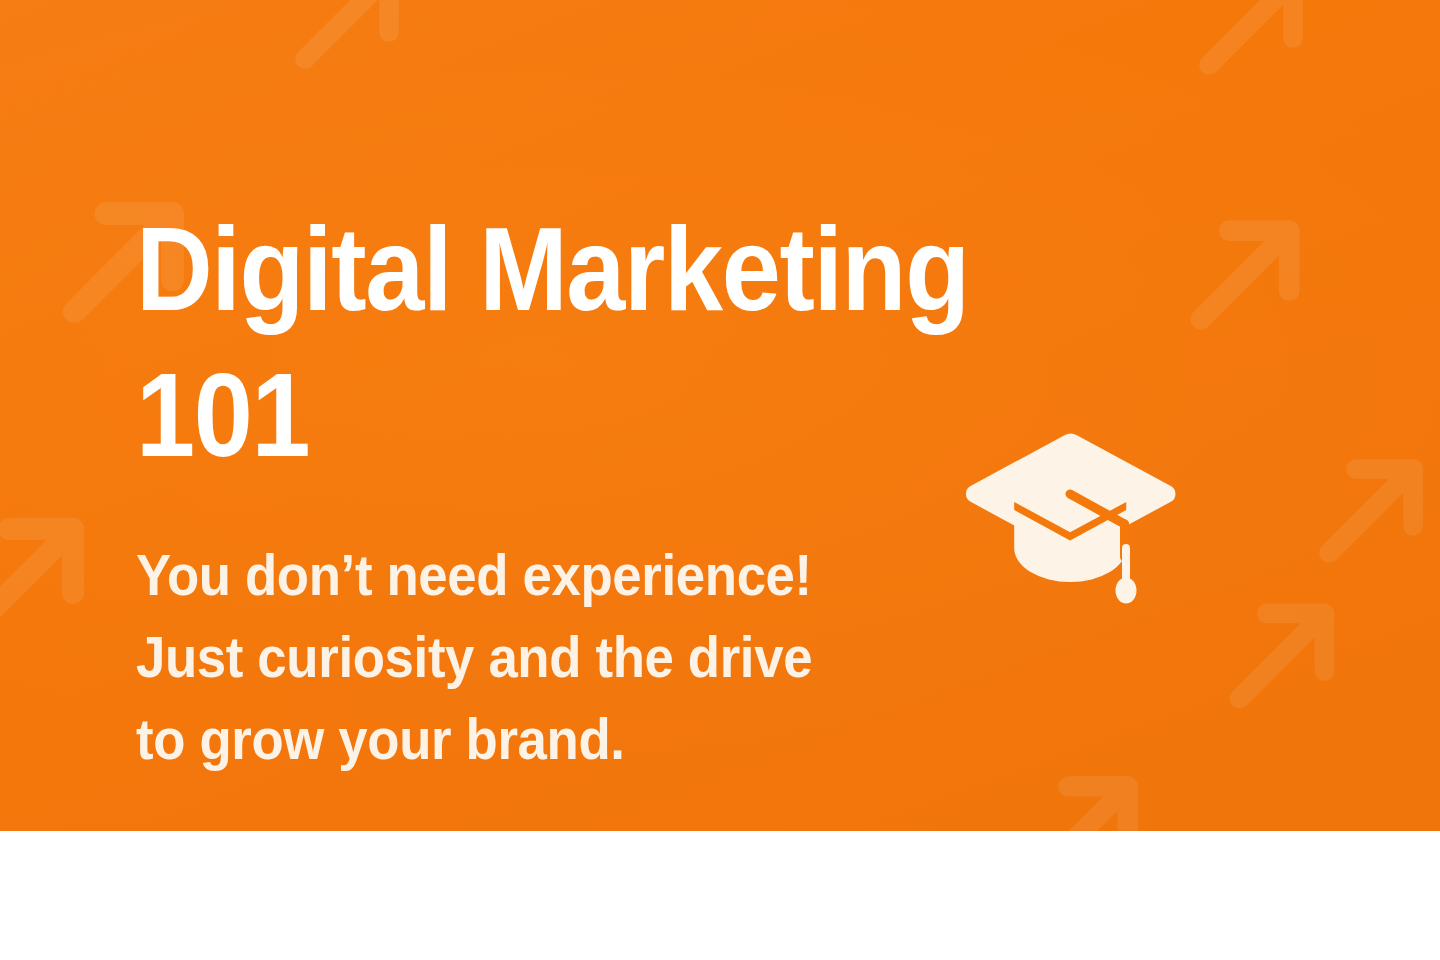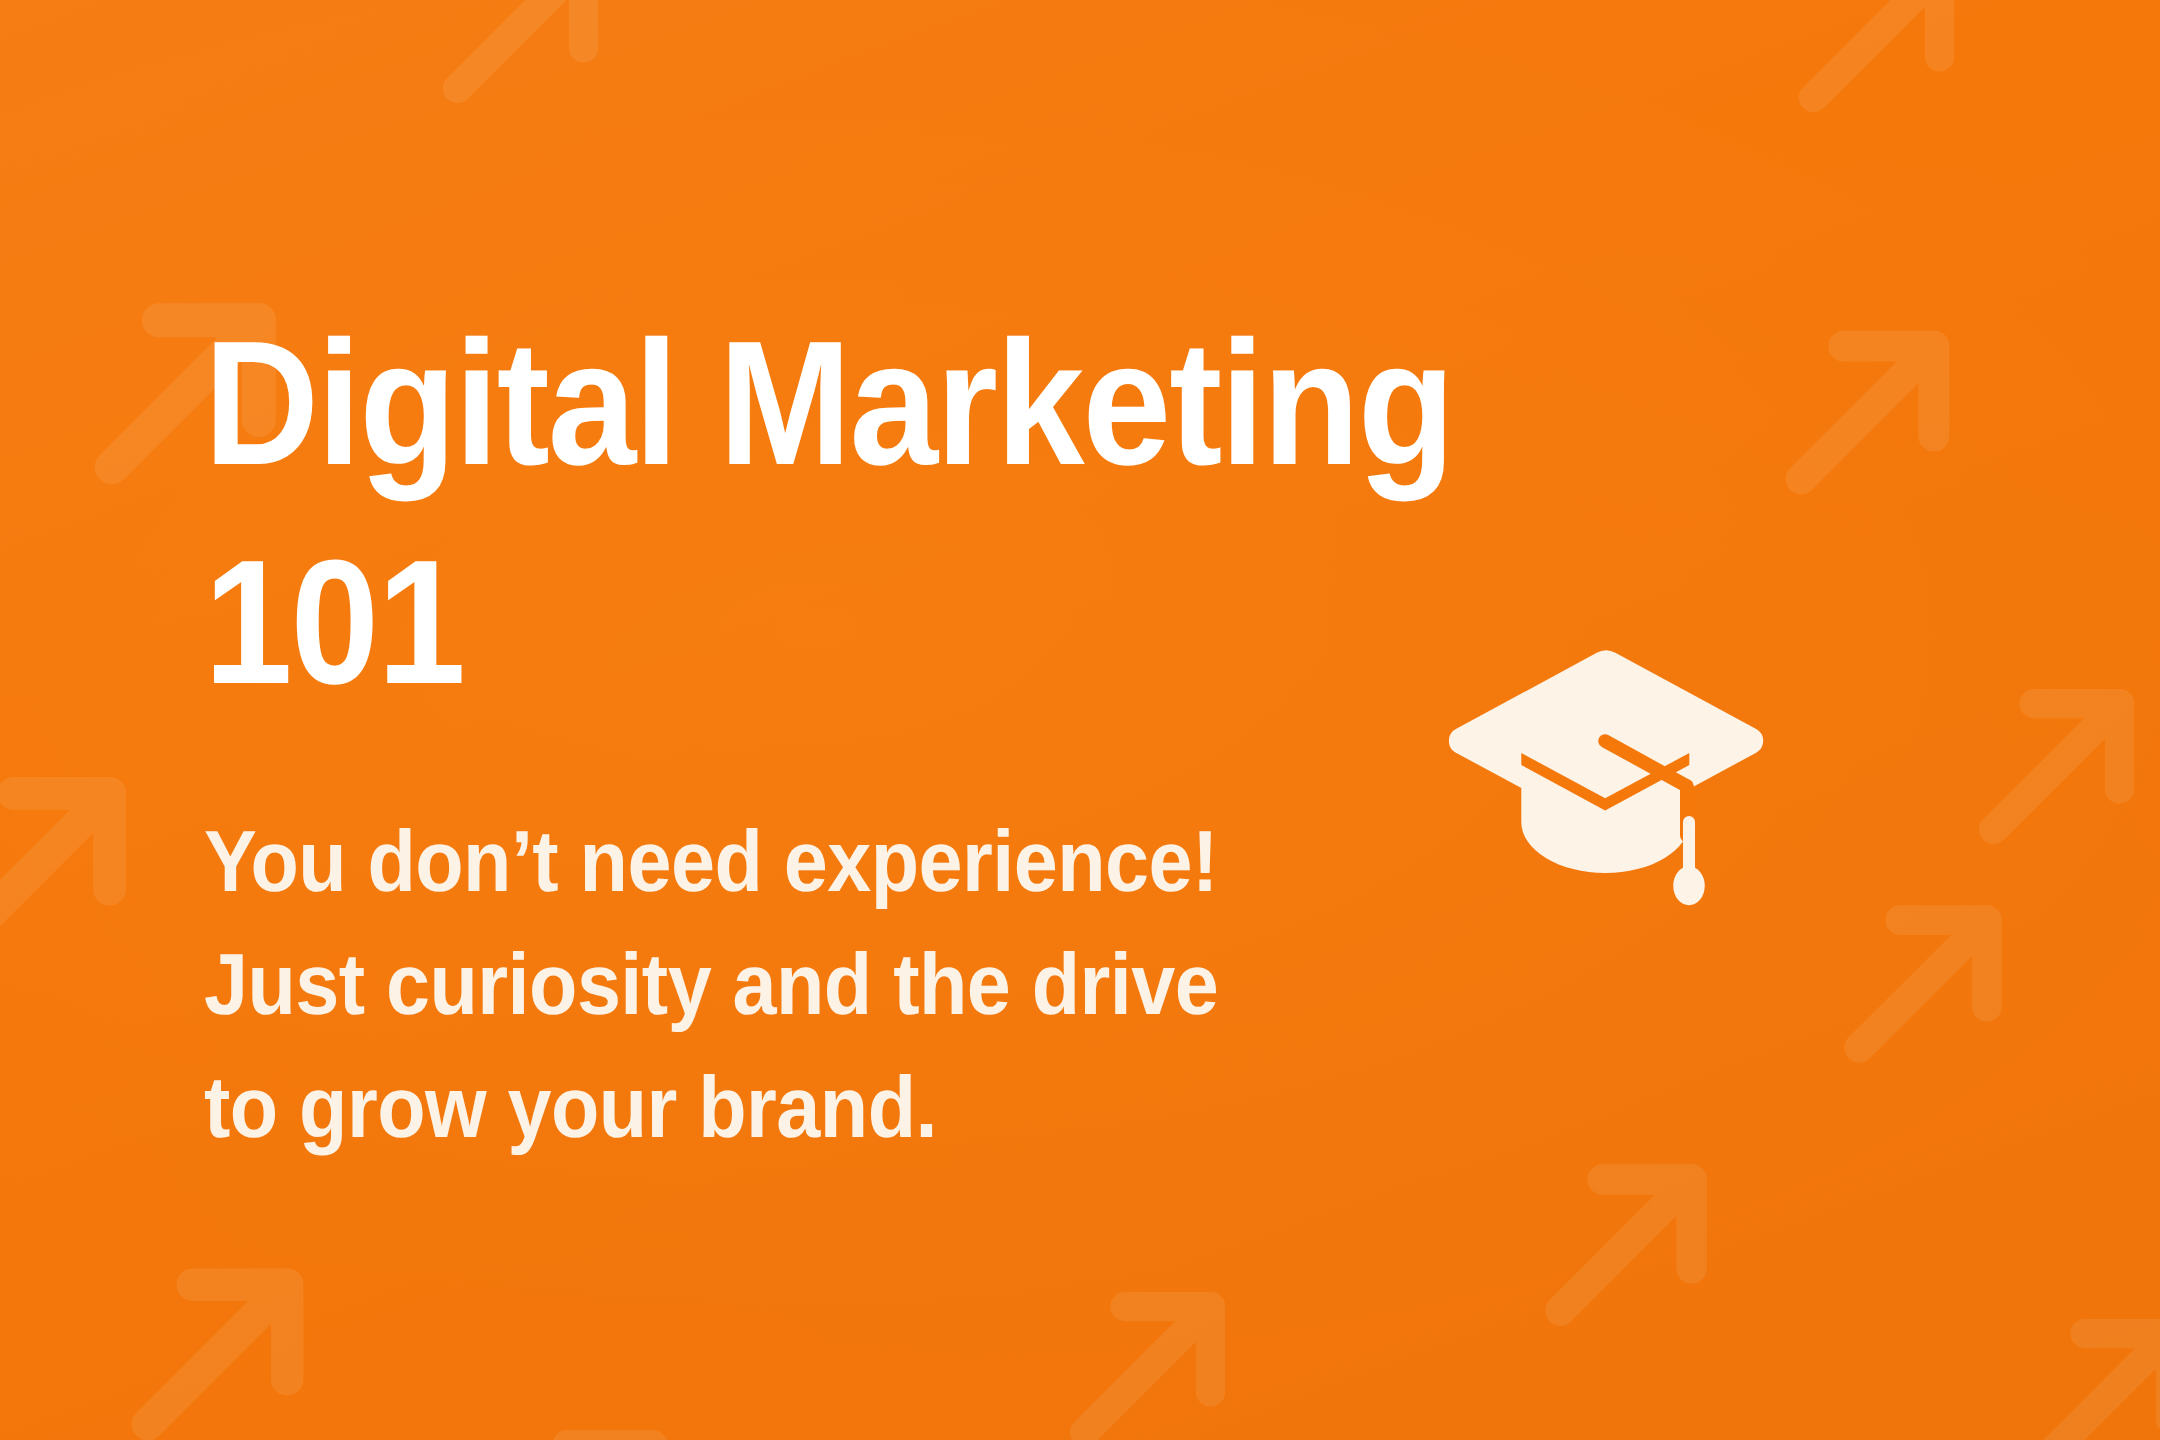--- a/index.html
+++ b/index.html
@@ -4,21 +4,21 @@
 <style>
   html, body {
     margin: 0;
     padding: 0;
     background: #ffffff;
   }
 
   #canvas {
     position: relative;
     width: 1440px;
-    height: 960px;
+    height: 831px;
     overflow: hidden;
     background: #F5780B;
     font-family: "Liberation Sans", sans-serif;
     -webkit-font-smoothing: antialiased;
   }
 
   
   #bg-pattern {
     position: absolute;
     inset: 0;

